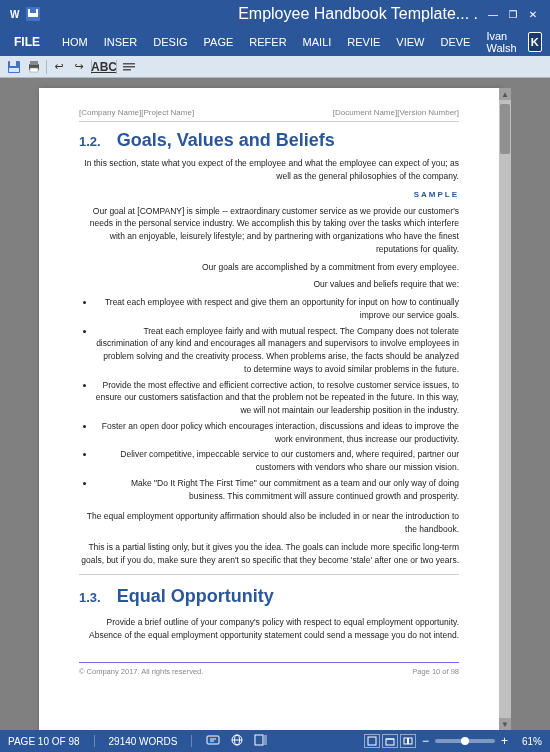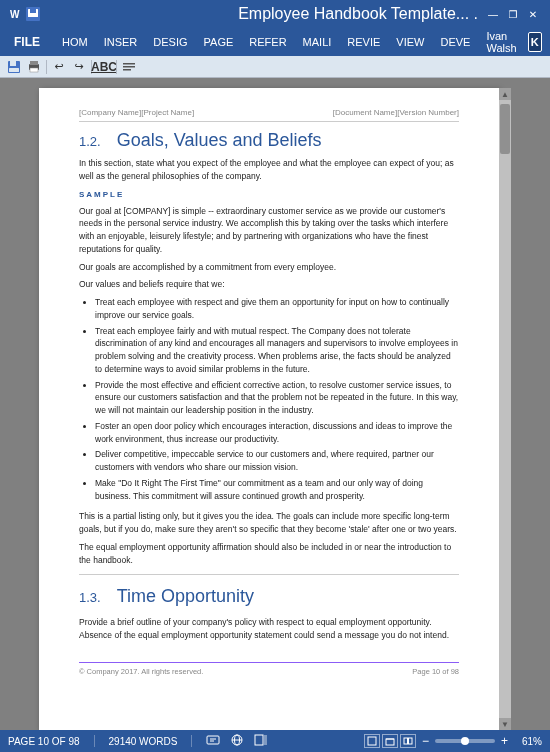--- a/index.html
+++ b/index.html
@@ -119,28 +119,28 @@
     .doc-header-left, .doc-header-right { display: flex; flex-direction: row; }
     .doc-header-right { }
 
     
     .section-heading {
       display: flex;
       align-items: baseline;
       gap: 16px;
       color: #2b579a;
       font-size: 13px;
-      font-weight: normal;
+      font-weight: bold;
       margin-bottom: 6px;
       margin-top: 4px;
     }
     .section-num { font-size: 13px; }
     .section-title { font-size: 18px; }
 
-    .doc-body { font-size: 8.5px; color: #222; line-height: 1.5; }
+    .doc-body { font-size: 8.5px; color: #222; line-height: 1.5; text-align: right; }
     .sample-label {
       letter-spacing: 2px;
       font-size: 8px;
       color: #2b579a;
       font-weight: bold;
       margin: 6px 0 4px 0;
     }
     .para { margin-bottom: 5px; }
     .bullet-list { margin-left: 16px; margin-bottom: 8px; }
     .bullet-list li { margin-bottom: 3px; list-style: disc; }
@@ -275,28 +275,28 @@
 
       <ul class="bullet-list">
         <li>Treat each employee with respect and give them an opportunity for input on how to continually improve our service goals.</li>
         <li>Treat each employee fairly and with mutual respect. The Company does not tolerate discrimination of any kind and encourages all managers and supervisors to involve employees in problem solving and the creativity process. When problems arise, the facts should be analyzed to determine ways to avoid similar problems in the future.</li>
         <li>Provide the most effective and efficient corrective action, to resolve customer service issues, to ensure our customers satisfaction and that the problem not be repeated in the future. In this way, we will not maintain our leadership position in the industry.</li>
         <li>Foster an open door policy which encourages interaction, discussions and ideas to improve the work environment, thus increase our productivity.</li>
         <li>Deliver competitive, impeccable service to our customers and, where required, partner our customers with vendors who share our mission vision.</li>
         <li>Make "Do It Right The First Time" our commitment as a team and our only way of doing business. This commitment will assure continued growth and prosperity.</li>
       </ul>
 
+      <p class="para">The equal employment opportunity affirmation should also be included in or near the introduction to the handbook.</p>
       <p class="para">This is a partial listing only, but it gives you the idea. The goals can include more specific long-term goals, but if you do, make sure they aren't so specific that they become 'stale' after one or two years.</p>
-      <p class="para">The equal employment opportunity affirmation should also be included in or near the introduction to the handbook.</p>
 
       <hr class="divider">
 
       <div class="section-heading">
         <span class="section-num">1.3.</span>
-        <span class="section-title">Time Opportunity</span>
+        <span class="section-title">Equal Opportunity</span>
       </div>
 
       <p class="para">Provide a brief outline of your company's policy with respect to equal employment opportunity. Absence of the equal employment opportunity statement could send a message you do not intend.</p>
     </div>
 
     <div style="margin-top: 20px; border-top: 1px solid #8b5cf6; padding-top: 4px; display: flex; justify-content: space-between; color: #888; font-size: 7.5px;">
       <span>© Company 2017. All rights reserved.</span>
       <span>Page 10 of 98</span>
     </div>
   </div>

